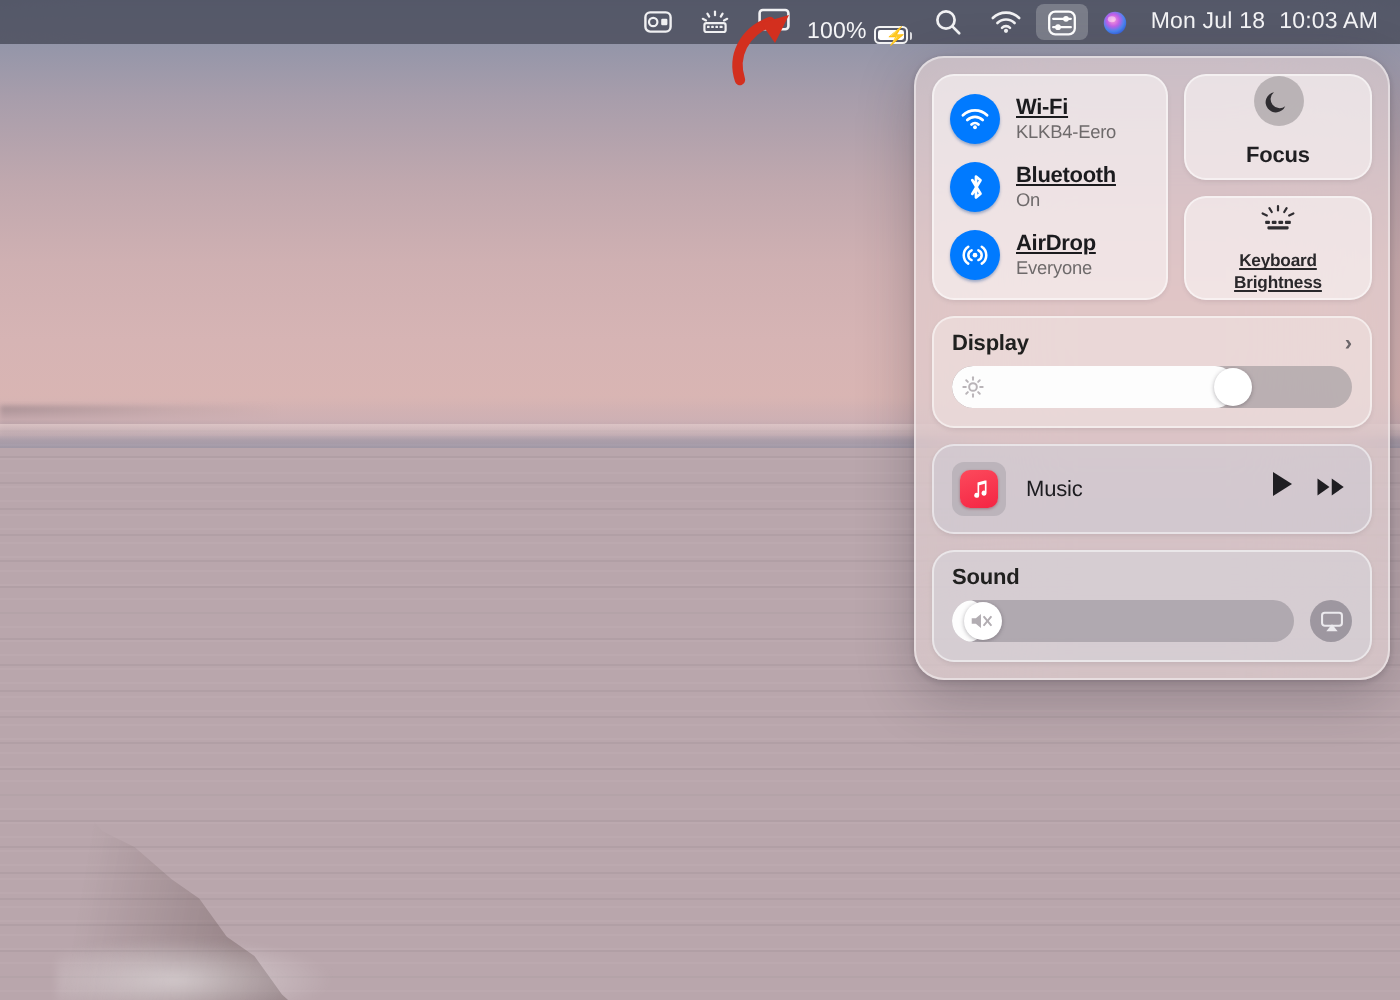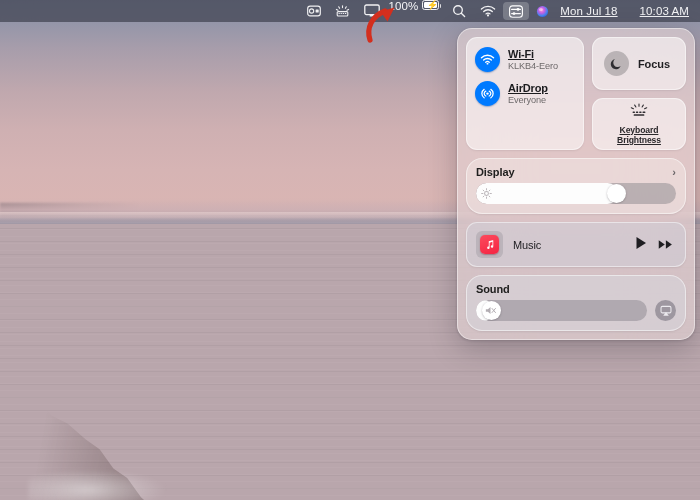--- a/index.html
+++ b/index.html
@@ -105,23 +105,23 @@
     height: 22px; padding: 0 7px;
     color: #f2f2f4;
   }
   .mb-item.active {
     background: rgba(255,255,255,.22);
     border-radius: 4px;
     height: 18px;
     padding: 0 6px;
   }
   .mb-text { font-size: 11.5px; letter-spacing: .1px; color: #f4f4f6; white-space: nowrap; }
-  .mb-clock { padding-left: 4px; padding-right: 2px; display: flex; gap: 22px; text-decoration: underline; }
-
-  .battery-wrap { display: flex; align-items: flex-start; gap: 4px; padding: 0 6px 0 2px; }
+  .mb-clock { padding-left: 4px; padding-right: 2px; display: flex; gap: 7px; }
+
+  .battery-wrap { display: flex; align-items: flex-end; gap: 4px; padding: 0 6px 0 2px; }
   .battery-body {
     position: relative; width: 17px; height: 9.5px;
     border: 1.2px solid rgba(255,255,255,.92);
     border-radius: 2.6px;
   }
   .battery-body::after {
     content: ""; position: absolute; right: -3px; top: 2.6px;
     width: 1.8px; height: 4px;
     background: rgba(255,255,255,.8);
     border-radius: 0 1.5px 1.5px 0;
@@ -171,21 +171,21 @@
     box-shadow: 0 1px 1.5px rgba(0,60,140,.35);
   }
   .conn-labels { display: flex; flex-direction: column; line-height: 1.12; min-width: 0; }
   .conn-title { font-size: 11px; font-weight: bold; color: #1b1b1e; letter-spacing: -.15px; text-decoration: underline; }
   .conn-sub { font-size: 9.2px; color: #6e6a6b; letter-spacing: -.1px; white-space: nowrap; }
 
   .cc-right { display: flex; flex-direction: column; gap: 8px; flex: 1; }
 
   .focus-tile {
     height: 53px; padding: 0 11px;
-    display: flex; align-items: center; gap: 9px;
+    display: flex; align-items: center; gap: 9px; flex-direction: column;
   }
   .focus-icon {
     width: 25px; height: 25px; border-radius: 50%;
     background: rgba(120,116,120,.42);
     display: flex; align-items: center; justify-content: center;
     flex: none;
   }
   .focus-label { font-size: 11px; font-weight: bold; color: #201f22; letter-spacing: -.1px; }
 
   .tile-row { display: flex; gap: 8px; flex: 1; }
@@ -193,21 +193,21 @@
     flex: 1; height: 52px;
     display: flex; flex-direction: column; align-items: center; justify-content: center;
     gap: 3px; padding: 4px 2px;
   }
   .sq-tile-label {
     font-size: 8.6px; font-weight: bold; color: #2a282b;
     text-align: center; line-height: 1.18; letter-spacing: -.1px; text-decoration: underline;
   }
 
   
-  .slider-card { padding: 7px 9px 9px; border-radius: 16px; }
+  .slider-card { padding: 7px 9px 9px; }
   .slider-head { display: flex; align-items: center; justify-content: space-between; margin-bottom: 5px; }
   .slider-title { font-size: 11px; font-weight: bold; color: #20201f; letter-spacing: -.1px; }
   .chevron { color: #6b6669; font-size: 11px; line-height: 1; font-weight: bold; }
 
   .slider-line { display: flex; align-items: center; gap: 8px; }
 
   .slider {
     position: relative; flex: 1; height: 21px;
     border-radius: 11px;
     background: rgba(122,118,126,.42);
@@ -385,20 +385,31 @@
               </g>
               <circle cx="8" cy="10.5" r="1.05" fill="#fff"></circle>
             </svg>
           </span>
           <span class="conn-labels">
             <span class="conn-title">Wi-Fi</span>
             <span class="conn-sub">KLKB4-Eero</span>
           </span>
         </div>
 
+        <div class="conn-item">
+          <span class="conn-icon">
+            <svg width="10" height="15" viewBox="0 0 10 16">
+              <path d="M3 4.3 L7.4 11.6 L5 13.6 L5 2.4 L7.4 4.4 L3 11.7" fill="none" stroke="#fff" stroke-width="1.45" stroke-linejoin="round" stroke-linecap="round"></path>
+            </svg>
+          </span>
+          <span class="conn-labels">
+            <span class="conn-title">Bluetooth</span>
+            <span class="conn-sub">On</span>
+          </span>
+        </div>
 
         <div class="conn-item">
           <span class="conn-icon">
             <svg width="15" height="15" viewBox="0 0 16 16">
               <g fill="none" stroke="#fff" stroke-width="1.35" stroke-linecap="round">
                 <path d="M4.4 12.6 A5.4 5.4 0 0 1 4.4 3.6"></path>
                 <path d="M11.6 3.6 A5.4 5.4 0 0 1 11.6 12.6"></path>
                 <path d="M6.2 10.7 A2.8 2.8 0 0 1 6.2 5.5"></path>
                 <path d="M9.8 5.5 A2.8 2.8 0 0 1 9.8 10.7"></path>
               </g>

